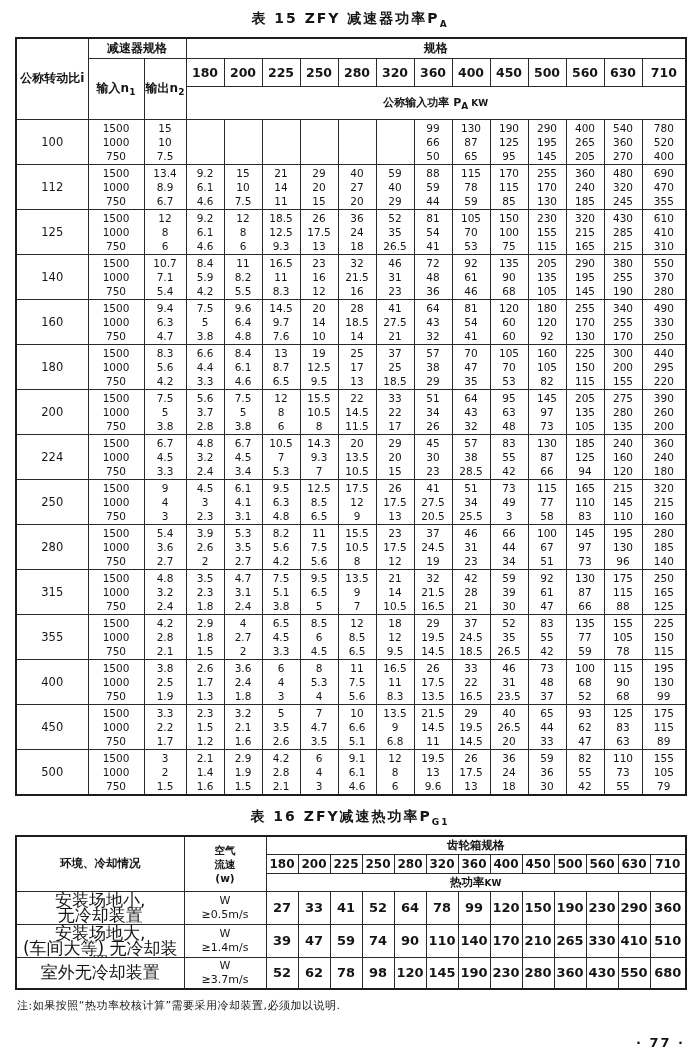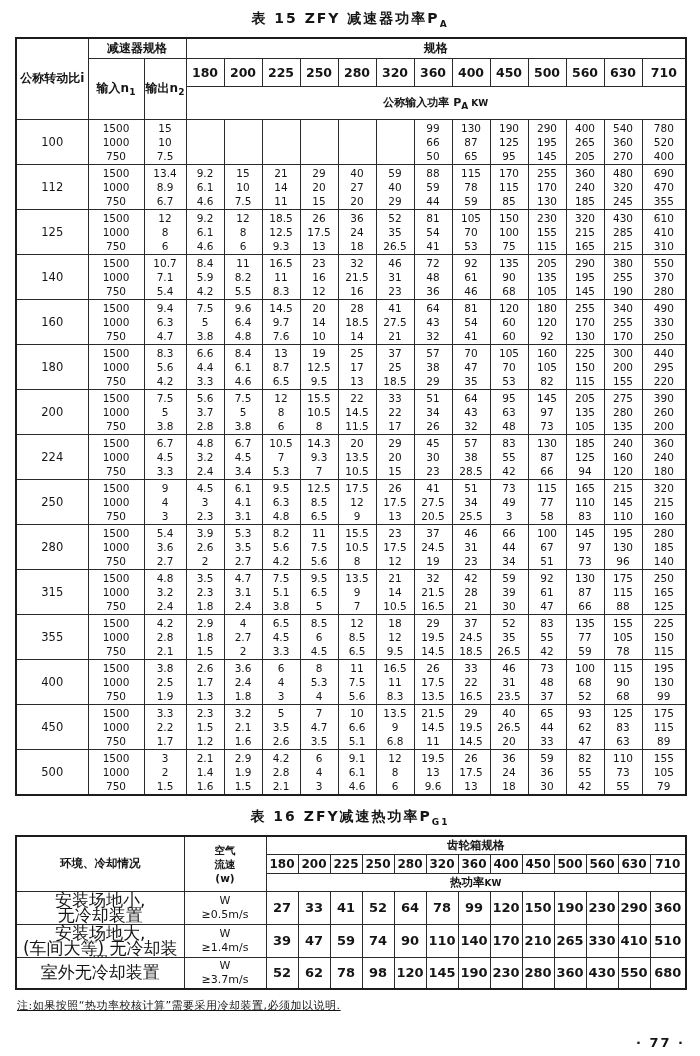--- a/index.html
+++ b/index.html
@@ -29,21 +29,21 @@
   .t15 td{font-size:10.5px;}
   .t15 td.ratio{font-size:11.5px;}
   .ln{line-height:14px;height:14px;font-size:10.5px;}
   
   .t16{margin-top:4px;}
   .t16 th{font-size:11.5px;font-weight:700;padding:2px 0;}
   .t16 th.size-th{font-size:12px;font-weight:600;padding:2px 0;}
   .t16 td.val{font-size:13px;font-weight:600;padding:6px 0;}
   .t16 td.lbl .ln{font-size:17px;line-height:15px;height:15px;}
   .t16 td.spd .ln{font-size:11px;line-height:14px;height:14px;}
-  .footnote{font-size:11px;margin:8px 0 0 2px;letter-spacing:0.5px;text-decoration:underline;}
+  .footnote{font-size:11px;margin:8px 0 0 2px;letter-spacing:0.5px;}
   .page-number{text-align:right;font-size:13px;font-weight:600;margin-top:22px;letter-spacing:2px;}
 </style>
 </head>
 <body>
 
 <div class="page">
 
   <div class="doc-title"><span>表 15 ZFY 减速器功率P</span><sub class="sb">A</sub></div>
 
   <table class="grid t15">

